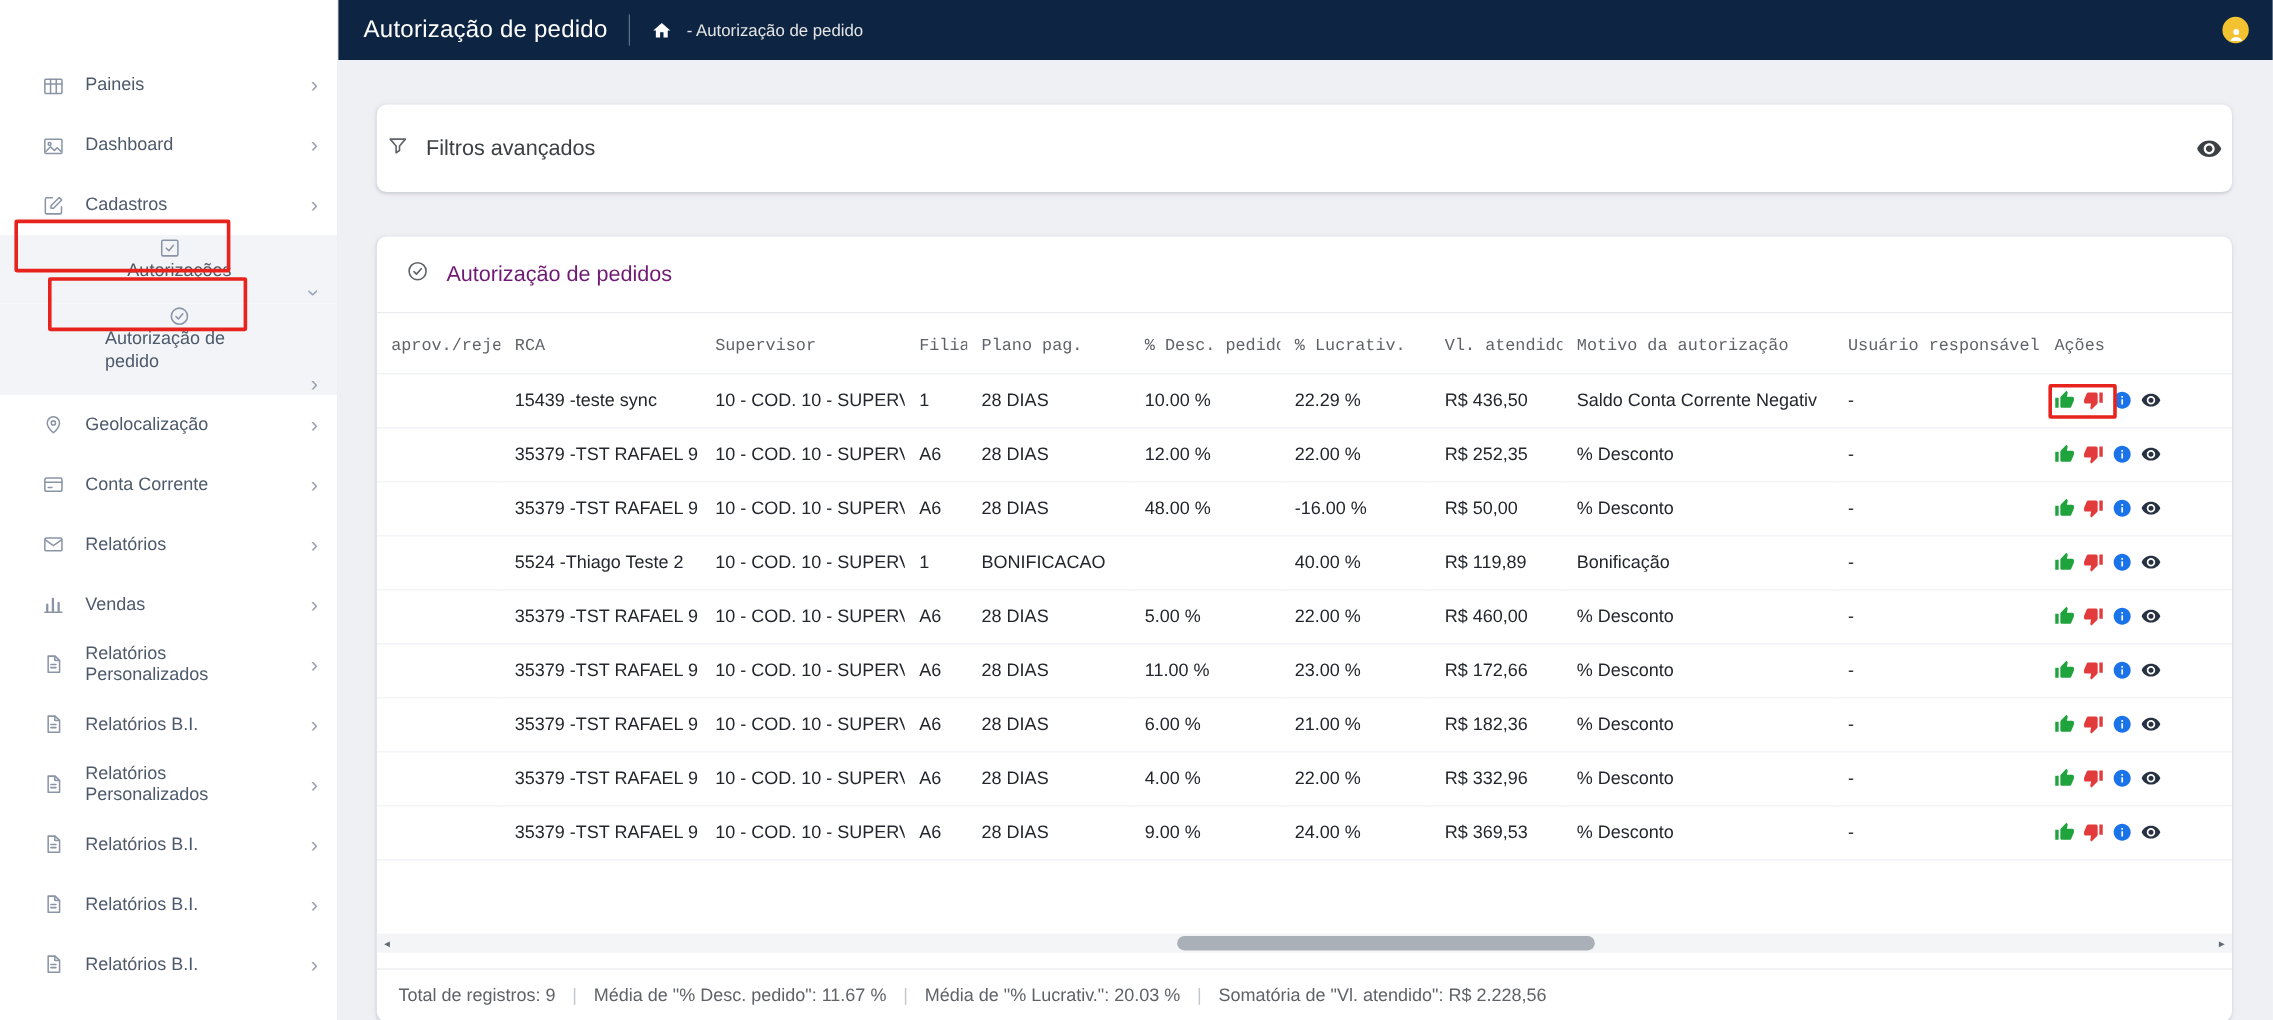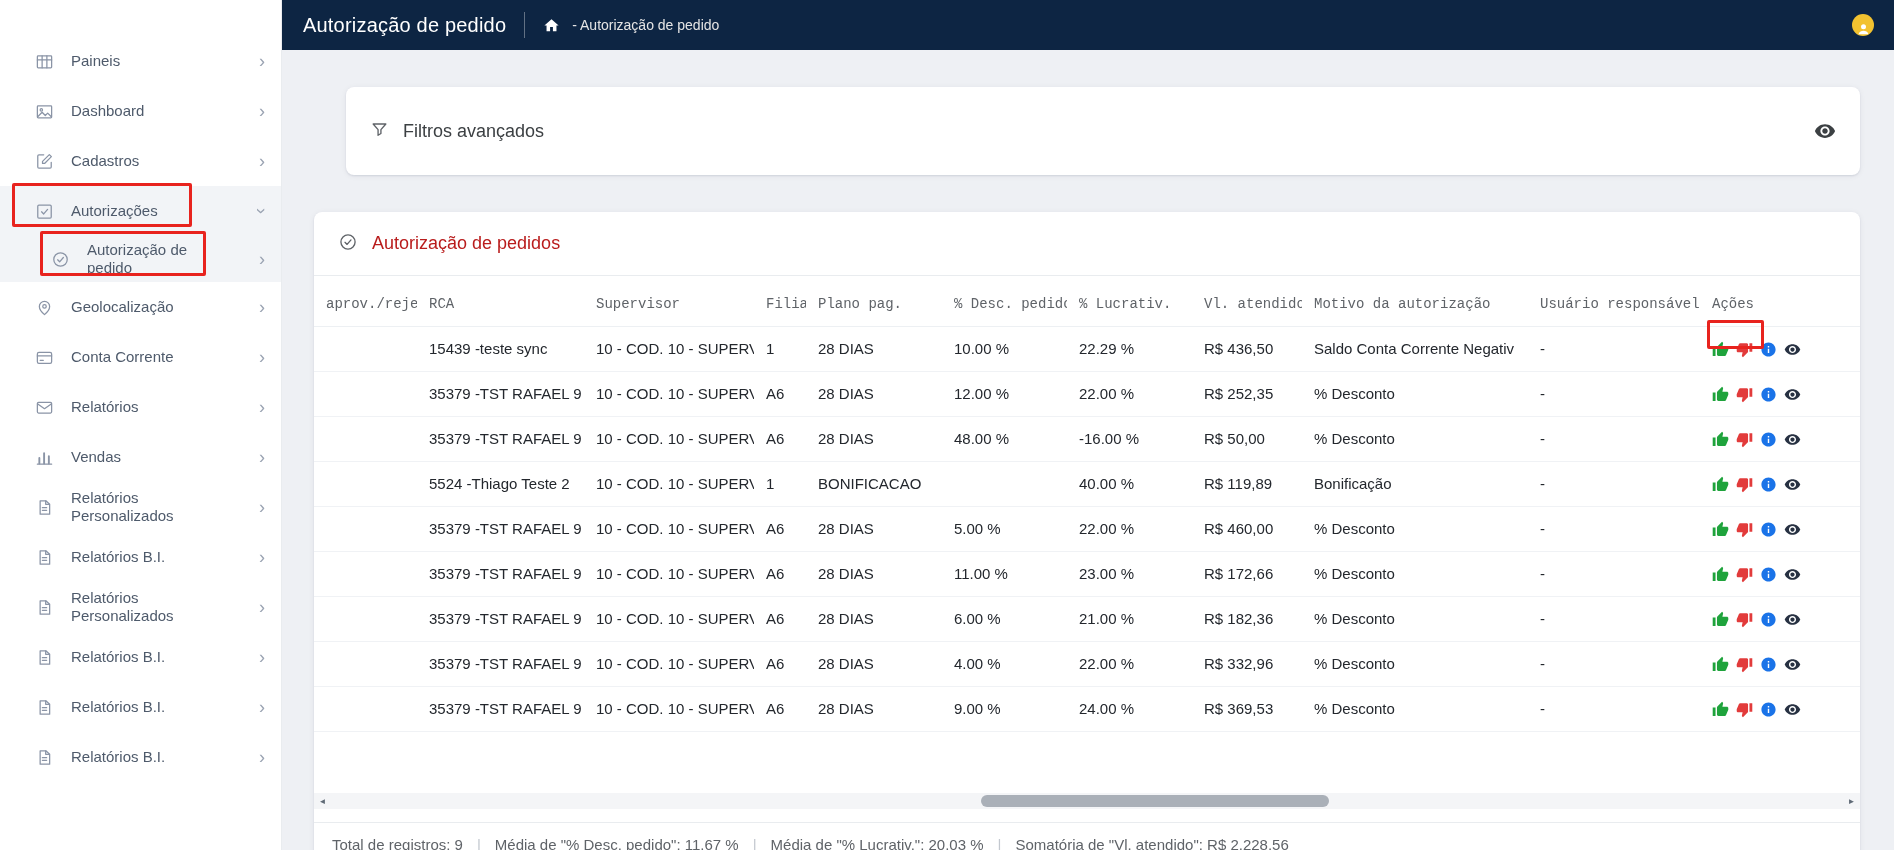--- a/index.html
+++ b/index.html
@@ -4,23 +4,23 @@
 <style>
   * { margin:0; padding:0; box-sizing:border-box; }
   html,body { width:1894px; height:850px; overflow:hidden; font-family:"Liberation Sans",sans-serif; background:#eef0f4; }
   :root {
     --navy:#0d2543; --yellow:#f2c230; --approve:#1fa33c; --reject:#e23b3b;
     --info:#1a73e8; --eye:#273142; --annotation:#e8231e;
   }
   .app { display:flex; width:100%; height:100%; }
 
   
-  .sidebar { width:282px; background:#fff; height:100%; padding-top:36px; flex-shrink:0; overflow:hidden; border-right:1px solid #e9ecef; }
+  .sidebar { width:282px; background:#fff; height:100%; padding-top:46px; flex-shrink:0; overflow:hidden; border-right:1px solid #e9ecef; }
   .sb-item { display:flex; align-items:center; min-height:50px; padding:0 16px 0 34px; cursor:pointer; }
-  .sb-item.grouped { background:#f2f4f7; }
+  .sb-item.grouped { background:#f2f4f7;flex-direction:column; }
   .sb-item.sub { padding-left:50px; min-height:46px; }
   .sb-icon { width:21px; height:21px; margin-right:16px; color:#8a94a6; flex-shrink:0; display:flex; align-items:center; justify-content:center; }
   .sb-icon svg { width:19px; height:19px; stroke:currentColor; fill:none; stroke-width:1.6; stroke-linecap:round; stroke-linejoin:round; }
   .sb-label { flex:1; font-size:15px; line-height:1.22; color:#4e5a6b; max-width:150px; }
   .sb-item.sub .sb-label { max-width:140px; }
   .sb-chev { margin-left:auto; color:#9aa3b2; font-size:18px; line-height:1; display:inline-block; }
   .sb-chev.down { transform:rotate(90deg); }
 
   
   .main { flex:1; display:flex; flex-direction:column; min-width:0; }
@@ -31,31 +31,31 @@
   .home-ic { display:flex; align-items:center; }
   .home-ic svg { width:17px; height:17px; fill:#fff; }
   .breadcrumb { font-size:14px; margin-left:12px; color:#e5e5e5; white-space:nowrap; }
   .avatar { margin-left:auto; width:22px; height:22px; border-radius:50%; background:var(--yellow); display:flex; align-items:flex-end; justify-content:center; overflow:hidden; cursor:pointer; }
   .avatar svg { width:15px; height:15px; fill:#fff; }
 
   .content { flex:1; padding:37px 34px 0 32px; overflow:hidden; }
   .card { background:#fff; border-radius:8px; box-shadow:0 1px 2px rgba(20,30,60,.10), 0 1px 6px rgba(20,30,60,.06); }
 
   
-  .filters-card { height:88px; display:flex; align-items:center; padding:0 24px; margin-bottom:37px;margin-left:32px; }
+  .filters-card { height:73px; display:flex; align-items:center; padding:0 8px; margin-bottom:37px; }
   .funnel-ic svg { width:19px; height:19px; stroke:#5f6368; fill:none; stroke-width:1.7; stroke-linejoin:round; }
   .filters-title { font-size:18px; color:#3c4043; margin-left:14px; }
   .eye-toggle { margin-left:auto; cursor:pointer; display:flex; }
   .eye-toggle svg { width:22px; height:22px; fill:#3c4043; }
 
   
   .table-card { height:654px; display:flex; flex-direction:column; }
   .card-head { height:64px; display:flex; align-items:center; padding:0 24px; border-bottom:1px solid #e9ecef; flex-shrink:0; }
   .check-ic svg { width:20px; height:20px; stroke:#5f6368; fill:none; stroke-width:1.6; stroke-linecap:round; stroke-linejoin:round; }
-  .card-title { font-size:18px; color:#b91c1c; margin-left:14px; }
+  .card-title { font-size:18px; color:#701a75; margin-left:14px; }
 
   .table-zone { flex:1; overflow:hidden; }
   table { width:100%; border-collapse:collapse; table-layout:fixed; margin-top:6px; }
   th { height:44px; font-size:14px; font-weight:400; color:#5f6368; text-align:left; padding:0 8px 0 12px; border-bottom:1px solid #edf0f3; white-space:nowrap; overflow:hidden; vertical-align:middle;font-family:Liberation Mono, monospace; }
   td { font-size:15px; color:#23272d; padding:0 8px 0 12px; height:45px; border-bottom:1px solid #f0f2f5; white-space:nowrap; overflow:hidden; vertical-align:middle; }
   td.actions { padding-left:12px; }
   .act { display:inline-flex; margin-right:7px; cursor:pointer; vertical-align:middle; }
   .act svg { width:17px; height:17px; fill:currentColor; }
   .act-up { color:var(--approve); }
   .act-down { color:var(--reject); }

